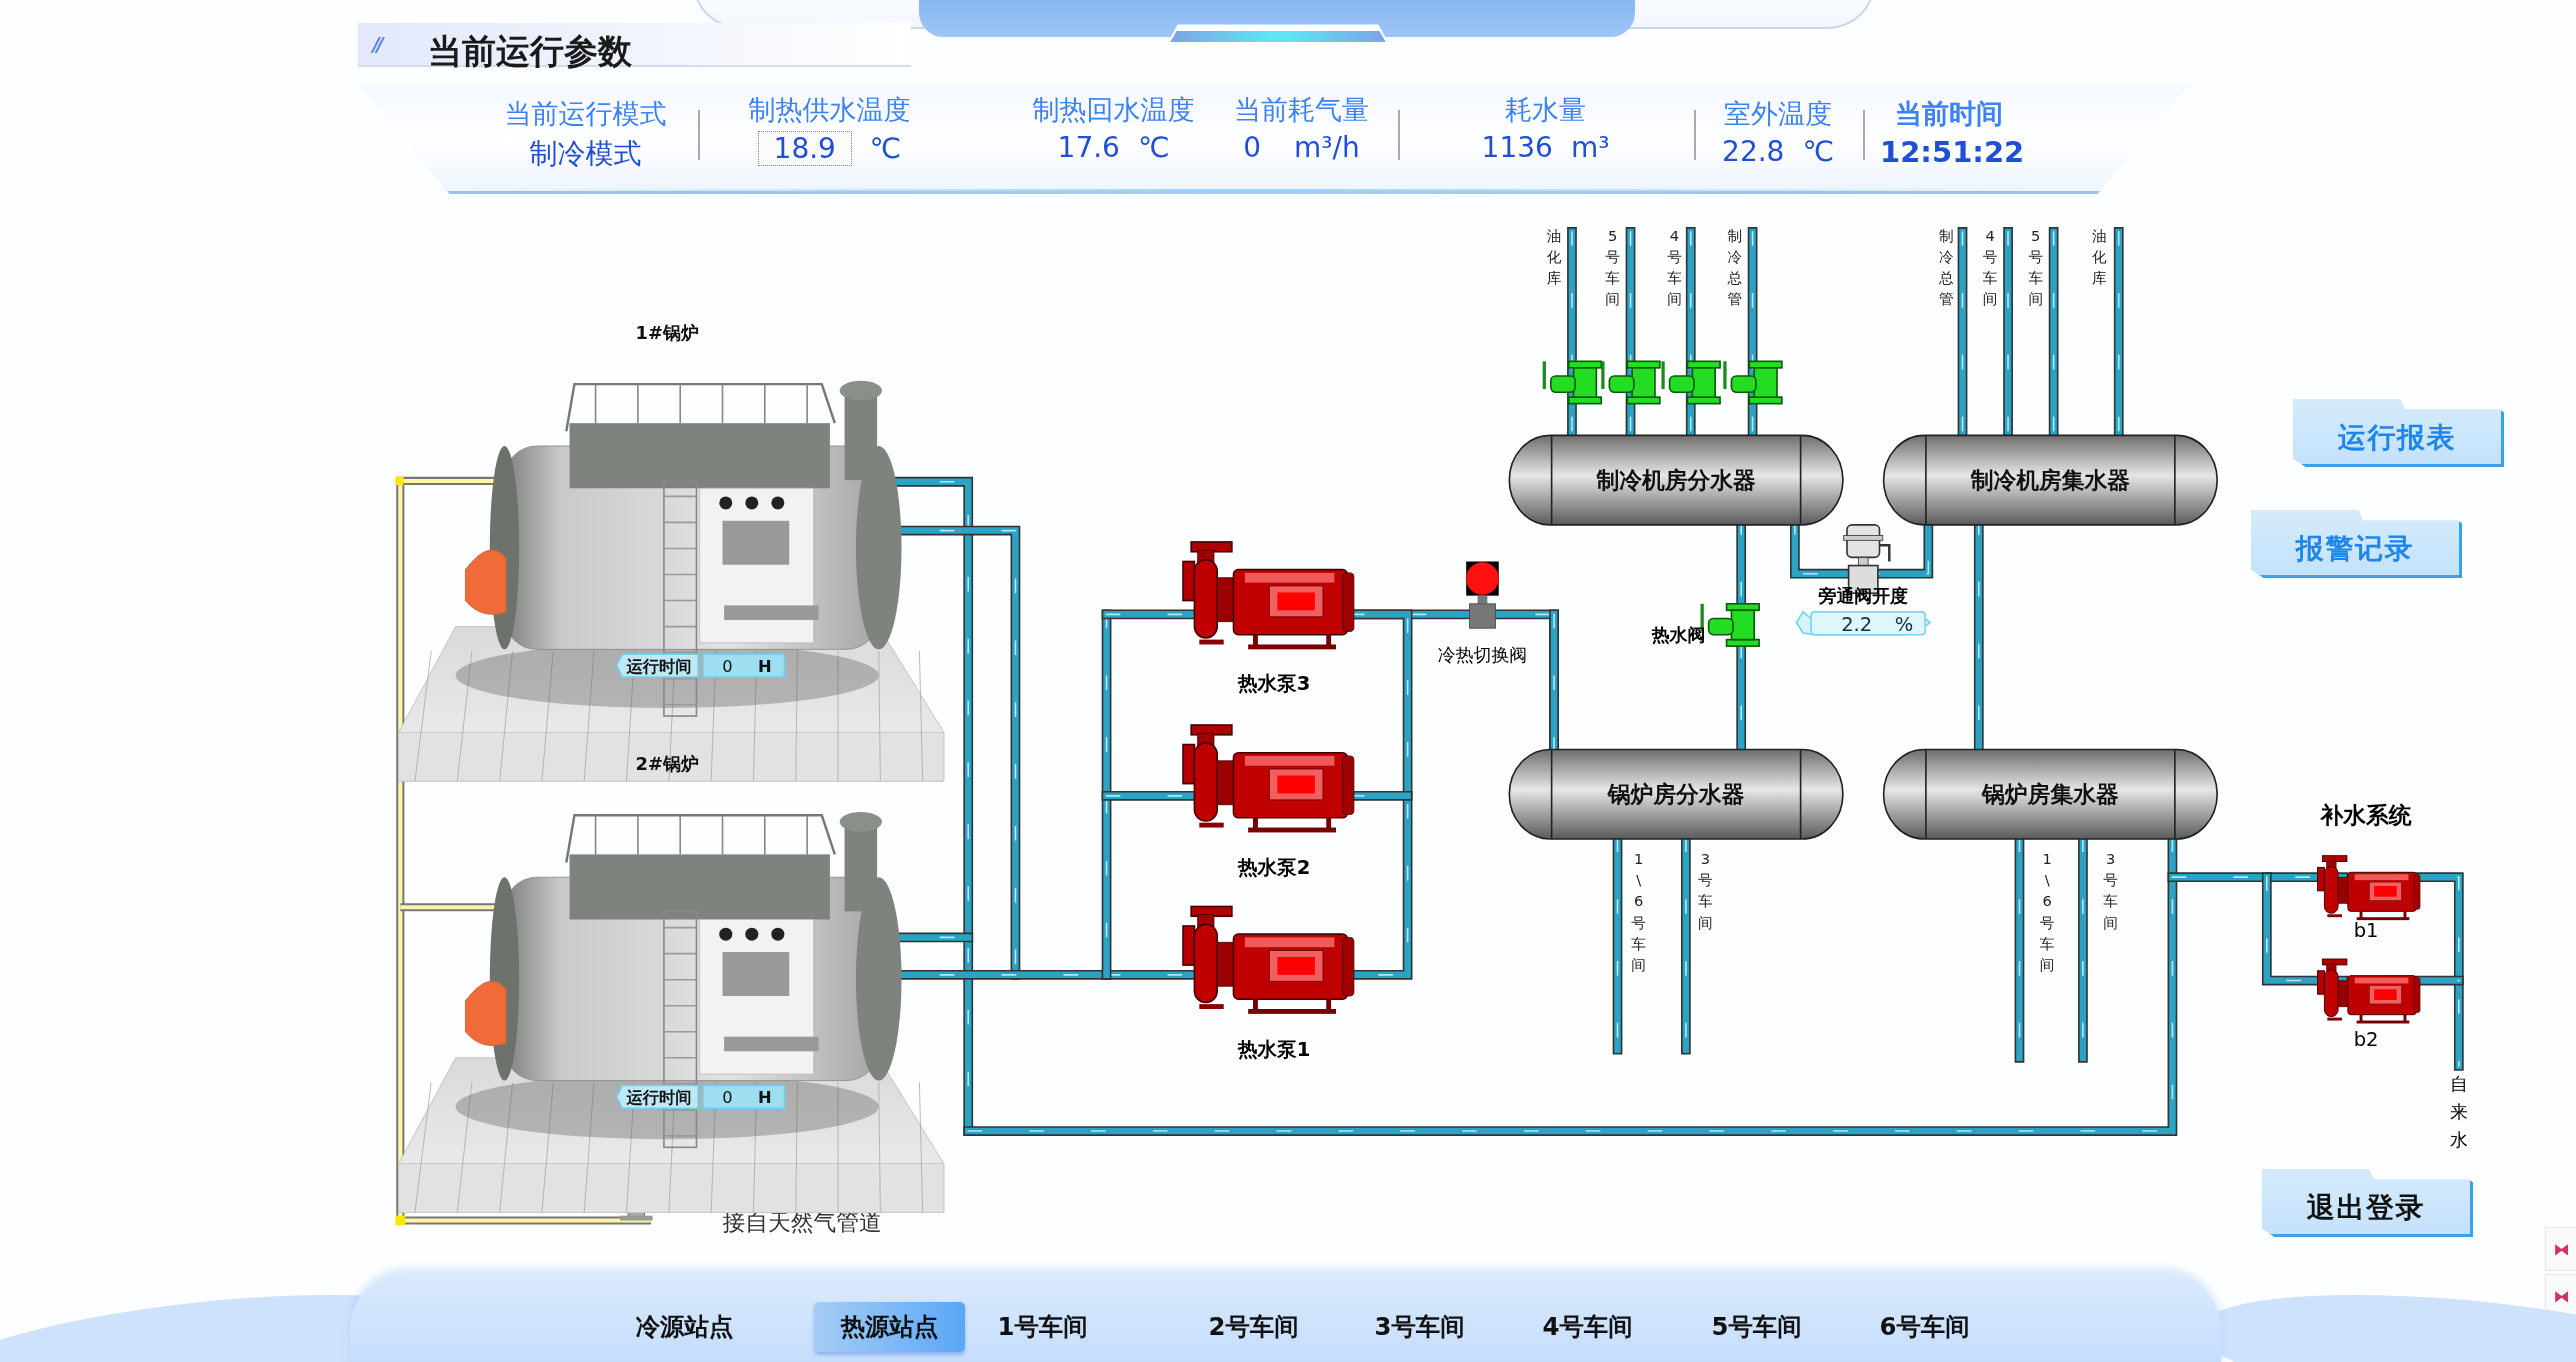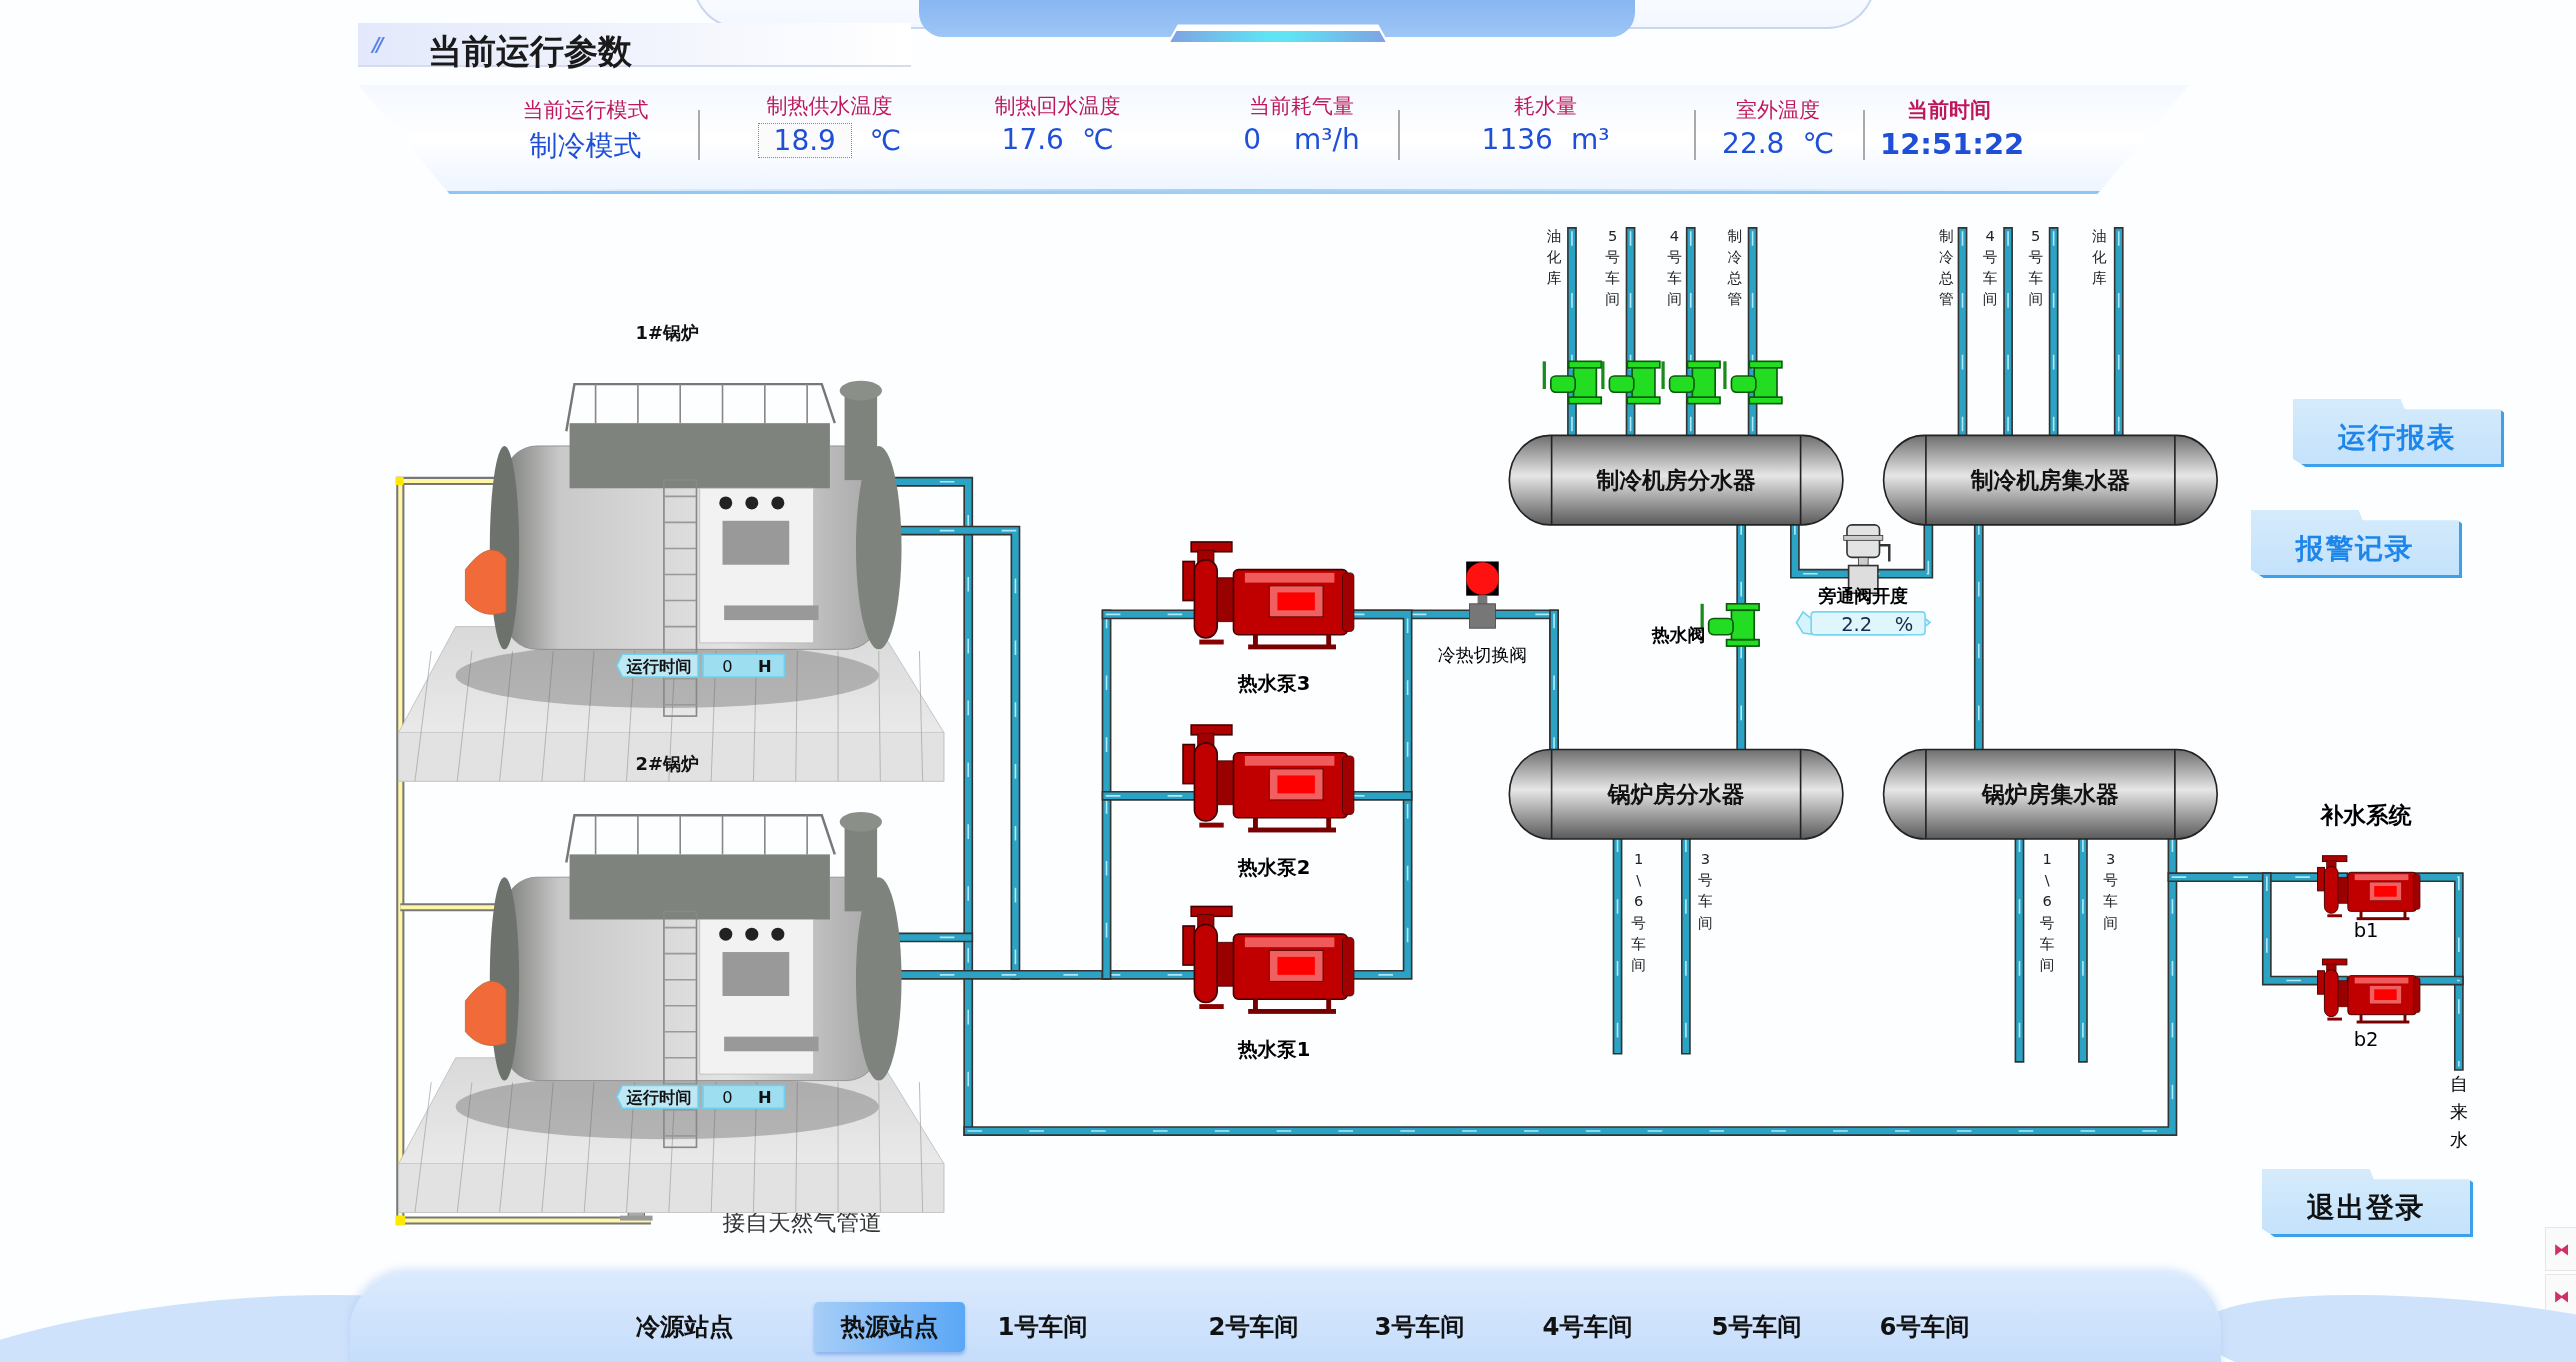--- a/index.html
+++ b/index.html
@@ -11,21 +11,21 @@
   .top-tab { position:absolute; left:1164px; top:24.4px; width:228px; height:24.4px; background:#fff; clip-path:polygon(6% 0,94% 0,100% 100%,0 100%); }
   .top-tab-inner { position:absolute; left:1170px; top:31px; width:216px; height:11.4px; background:linear-gradient(90deg,#7fa2e3,#5ee4f5 45%,#5ee4f5 55%,#7fa2e3); clip-path:polygon(3% 0,97% 0,100% 100%,0 100%); }
   
   .section-head { position:absolute; left:358px; top:23px; width:553px; height:42px; background:linear-gradient(90deg,#e3e9fb,#ffffff); border-bottom:2.4px solid #d4dcee; }
   .section-head .slash { position:absolute; left:14.6px; top:9.8px; font-size:19.5px; color:#5a84e6; font-style:italic; font-weight:bold; letter-spacing:-3.3px; }
   .section-head .title { position:absolute; left:70px; top:5.7px; font-size:34px; font-weight:bold; color:#1a1a1a; }
   
   .params-panel { position:absolute; left:358px; top:85px; width:1831px; height:106px; background:linear-gradient(#f4f8ff,#ffffff 50%,#eef5ff); clip-path:polygon(0 0,100% 0,100% 0,95% 100%,5% 100%,0 0); border-bottom:3.3px solid #8ec5f2; }
   .params-shadow { position:absolute; left:456px; top:189px; width:1587px; height:4.9px; background:linear-gradient(90deg,transparent,#9fd0f5,transparent); }
   .param { position:absolute; text-align:center; }
-  .param .lbl { font-size:21px; color:#be185d; white-space:nowrap; }
+  .param .lbl { font-size:27px; color:#3b82f6; white-space:nowrap; }
   .param .val { font-size:28px; color:#1f4fd6; white-space:nowrap; margin-top:3.3px; }
   .param .val .unit { margin-left:18px; }
   .boxed { display:inline-block; border:0.8px dotted #888; background:#fbfbfb; padding:0 14.6px; }
   .vsep { position:absolute; top:110px; width:1.6px; height:50px; background:#aaa; }
   
   svg#diagram { position:absolute; left:0; top:0; }
   .lbl-text { font-family:"DejaVu Sans",sans-serif; }
   
   .side-btn { position:absolute; width:208px; height:65px; background:linear-gradient(#d5ebfb,#c4e2fb); border-right:3.3px solid #3ca0ea; border-bottom:3.3px solid #3ca0ea; clip-path:polygon(0 0,51% 0,53% 15%,98% 15%,100% 20%,100% 100%,6% 100%,0 88%); display:flex; align-items:center; justify-content:center; cursor:pointer; }
   .side-btn span { font-size:28px; font-weight:bold; color:#1e86ea; padding-top:13px; letter-spacing:1.6px; }
@@ -56,21 +56,21 @@
 
 <div class="param" style="left:504px;top:96px;width:163px;">
   <div class="lbl">当前运行模式</div>
   <div class="val">制冷模式</div>
 </div>
 <div class="vsep" style="left:698px;"></div>
 <div class="param" style="left:740px;top:92px;width:179px;">
   <div class="lbl">制热供水温度</div>
   <div class="val"><span class="boxed">18.9</span><span class="unit">℃</span></div>
 </div>
-<div class="param" style="left:968px;top:92px;width:179px;">
+<div class="param" style="left:1024px;top:92px;width:179px;">
   <div class="lbl">制热回水温度</div>
   <div class="val"><span>17.6</span><span class="unit">℃</span></div>
 </div>
 <div class="param" style="left:1204px;top:92px;width:195px;">
   <div class="lbl">当前耗气量</div>
   <div class="val"><span>0</span><span class="unit" style="margin-left:33px">m³/h</span></div>
 </div>
 <div class="vsep" style="left:1398px;"></div>
 <div class="param" style="left:1456px;top:92px;width:179px;">
   <div class="lbl">耗水量</div>

